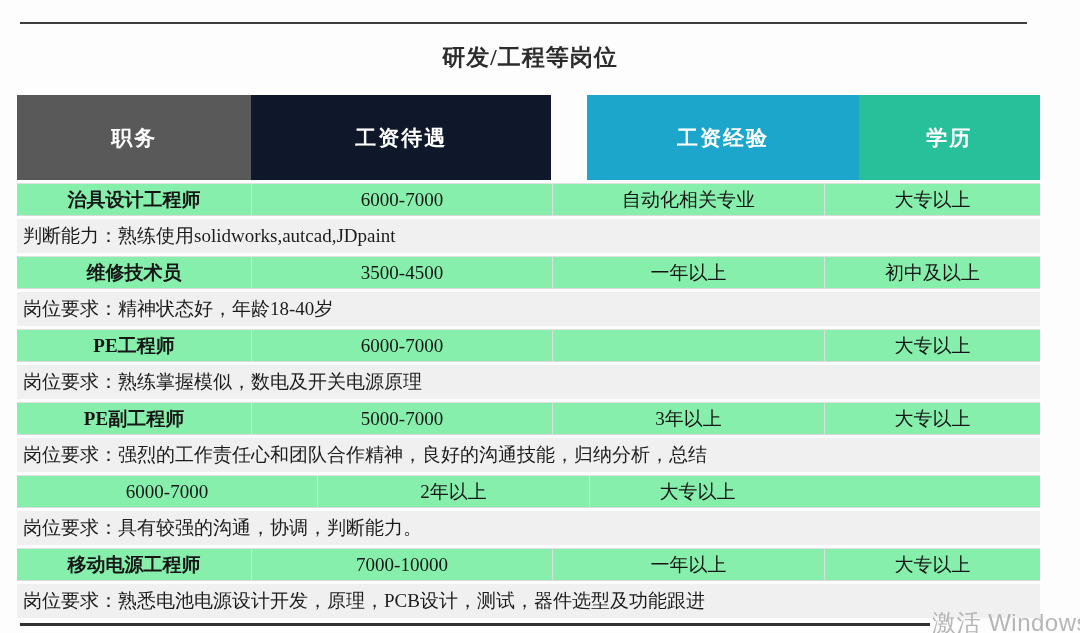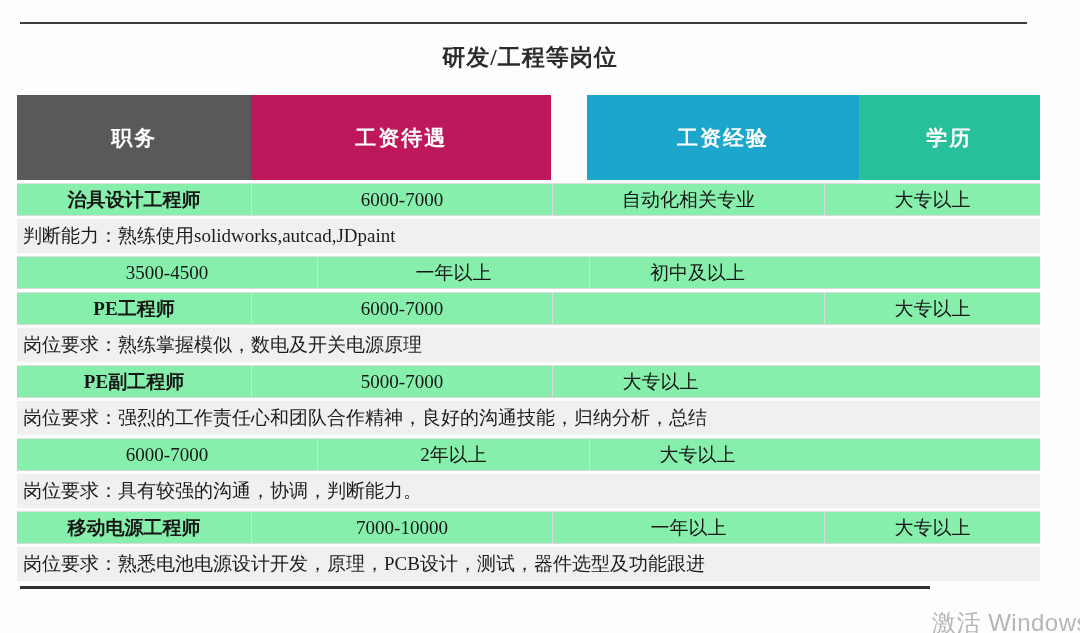--- a/index.html
+++ b/index.html
@@ -107,50 +107,53 @@
 <div class="page">
 
   <div class="top-rule"></div>
 
   <h1 class="title">研发/工程等岗位</h1>
 
   <div class="jobs-table">
 
     <div class="thead">
       <div class="th c1" style="background-color: rgb(89, 89, 89);">职务</div>
-      <div class="th c2" style="background-color: #be185d;">工资待遇</div>
+      <div class="th c2" style="background-color: #0f172a;">工资待遇</div>
       <div class="th c3" style="background-color: rgb(28, 166, 204);">工资经验</div>
       <div class="th c4" style="background-color: rgb(40, 191, 155);">学历</div>
     </div>
 
     <div class="job-row">
       <div class="cell c1">治具设计工程师</div>
       <div class="cell c2">6000-7000</div>
       <div class="cell c3">自动化相关专业</div>
       <div class="cell c4">大专以上</div>
     </div>
     <div class="req-row">判断能力：熟练使用solidworks,autcad,JDpaint</div>
 
     <div class="job-row">
+      <div class="cell c1">维修技术员</div>
       <div class="cell c2">3500-4500</div>
       <div class="cell c3">一年以上</div>
       <div class="cell c4">初中及以上</div>
     </div>
+    <div class="req-row">岗位要求：精神状态好，年龄18-40岁</div>
 
     <div class="job-row">
       <div class="cell c1">PE工程师</div>
       <div class="cell c2">6000-7000</div>
       <div class="cell c3"></div>
       <div class="cell c4">大专以上</div>
     </div>
     <div class="req-row">岗位要求：熟练掌握模似，数电及开关电源原理</div>
 
     <div class="job-row">
       <div class="cell c1">PE副工程师</div>
       <div class="cell c2">5000-7000</div>
+      <div class="cell c3">3年以上</div>
       <div class="cell c4">大专以上</div>
     </div>
     <div class="req-row">岗位要求：强烈的工作责任心和团队合作精神，良好的沟通技能，归纳分析，总结</div>
 
     <div class="job-row">
       <div class="cell c2">6000-7000</div>
       <div class="cell c3">2年以上</div>
       <div class="cell c4">大专以上</div>
     </div>
     <div class="req-row">岗位要求：具有较强的沟通，协调，判断能力。</div>

